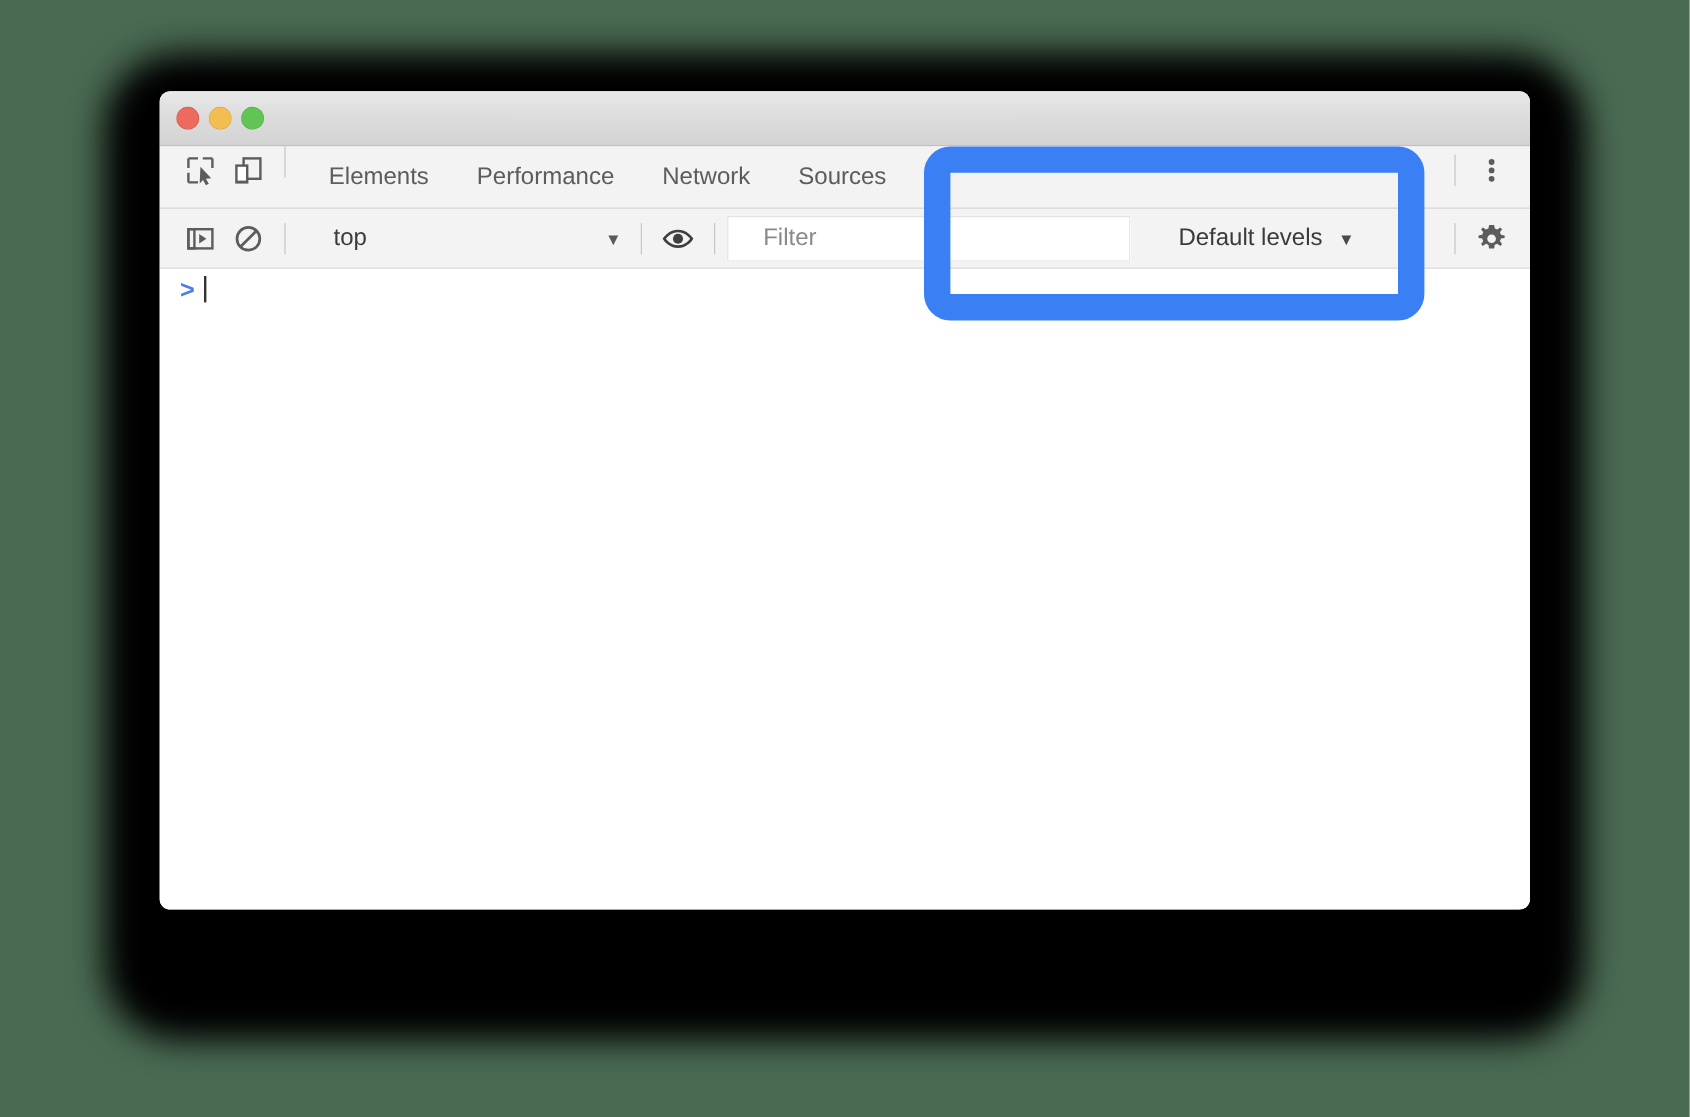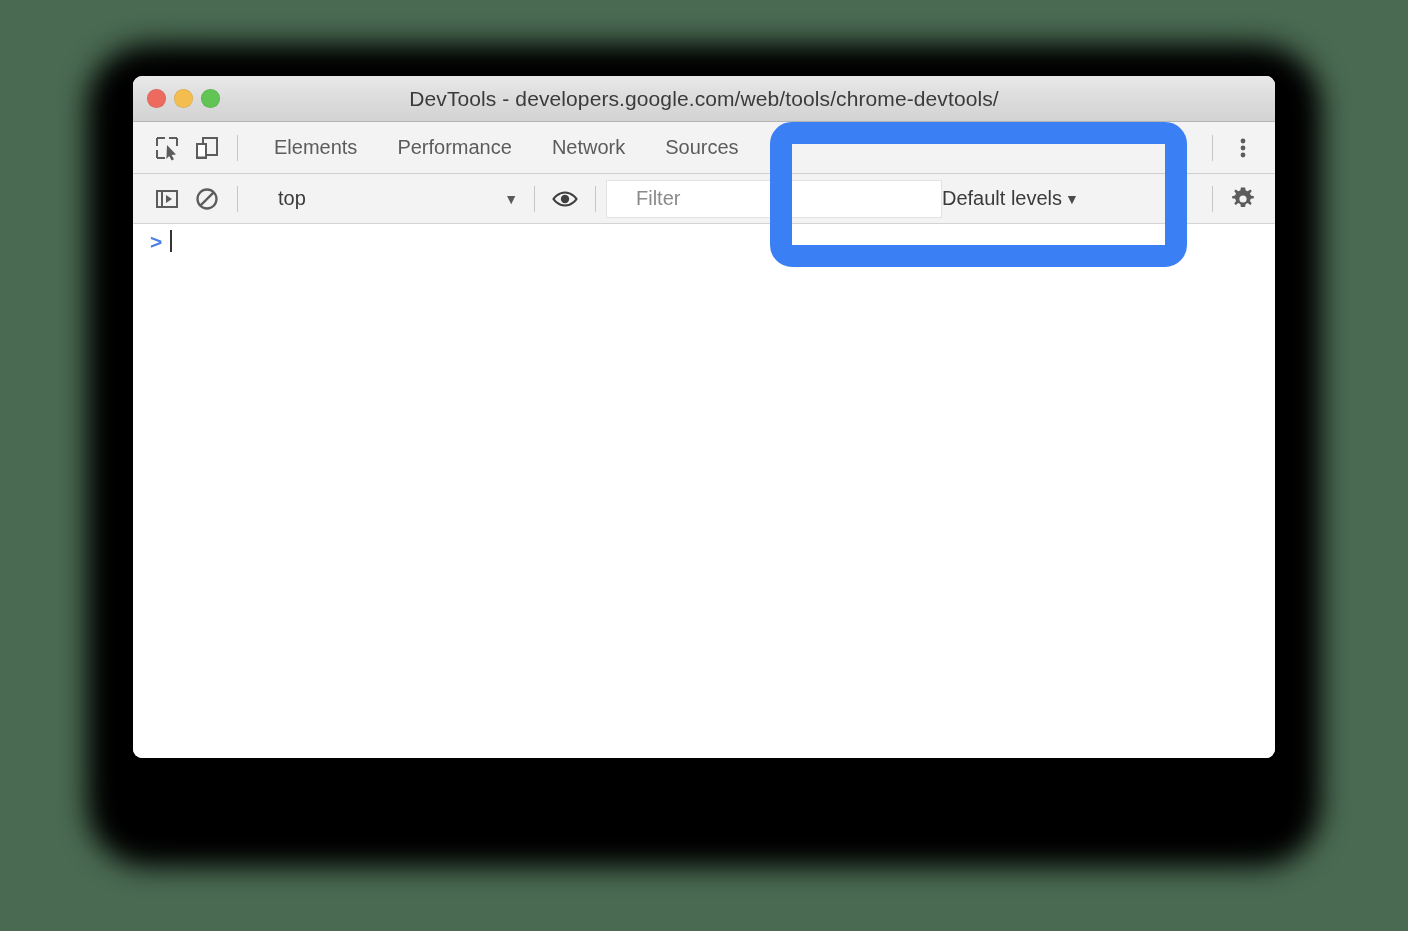--- a/index.html
+++ b/index.html
@@ -87,21 +87,21 @@
     white-space: nowrap;
   }
 
   
   .tabbar {
     position: relative;
     height: 52px;
     background: #f3f3f3;
     border-bottom: 1px solid #cfcfcf;
     display: flex;
-    align-items: center;
+    align-items: flex-start;
     padding-left: 14px;
     box-sizing: border-box;
   }
   .icon-btn {
     width: 40px;
     height: 40px;
     display: flex;
     align-items: center;
     justify-content: center;
     flex: none;
@@ -180,23 +180,24 @@
     color: #8a8a8a;
     font-family: "Liberation Sans", sans-serif;
     padding: 0 30px;
     box-sizing: border-box;
     box-shadow: inset 0 0 0 1px #e3e3e3;
   }
   .filter-input::placeholder { color: #8a8a8a; opacity: 1; }
   .levels-select {
     display: flex;
     align-items: center;
-    gap: 3px;
+    gap: 13px;
     font-size: 20px;
     color: #3b3b3b;
+    margin-left: 40px;
     white-space: nowrap;
   }
   .levels-select .caret { font-size: 14px; color: #4a4a4a; }
   .filterbar-right {
     margin-left: auto;
     display: flex;
     align-items: center;
     padding-right: 12px;
   }
 
@@ -249,21 +250,20 @@
 <div class="shadow-layer2"></div>
 
 <div class="window">
 
   <div class="titlebar">
     <div class="traffic">
       <span class="light close"></span>
       <span class="light min"></span>
       <span class="light max"></span>
     </div>
-    <div class="title-text">DevTools - developers.google.com/web/tools/chrome-devtools/</div>
   </div>
 
   <div class="tabbar">
     <div class="icon-btn">
       <svg width="26" height="26" viewBox="0 0 26 26">
         <path d="M3 3 H11 M3 3 V11 M23 3 H15 M23 3 V11 M3 23 H11 M3 23 V15" fill="none" stroke="#5c5c5c" stroke-width="2"></path>
         <path d="M13 10 L22 19.5 L17.6 19.9 L20 24.2 L17.6 25.4 L15.2 21 L12.4 24 Z" fill="#5c5c5c"></path>
       </svg>
     </div>
     <div class="icon-btn">

